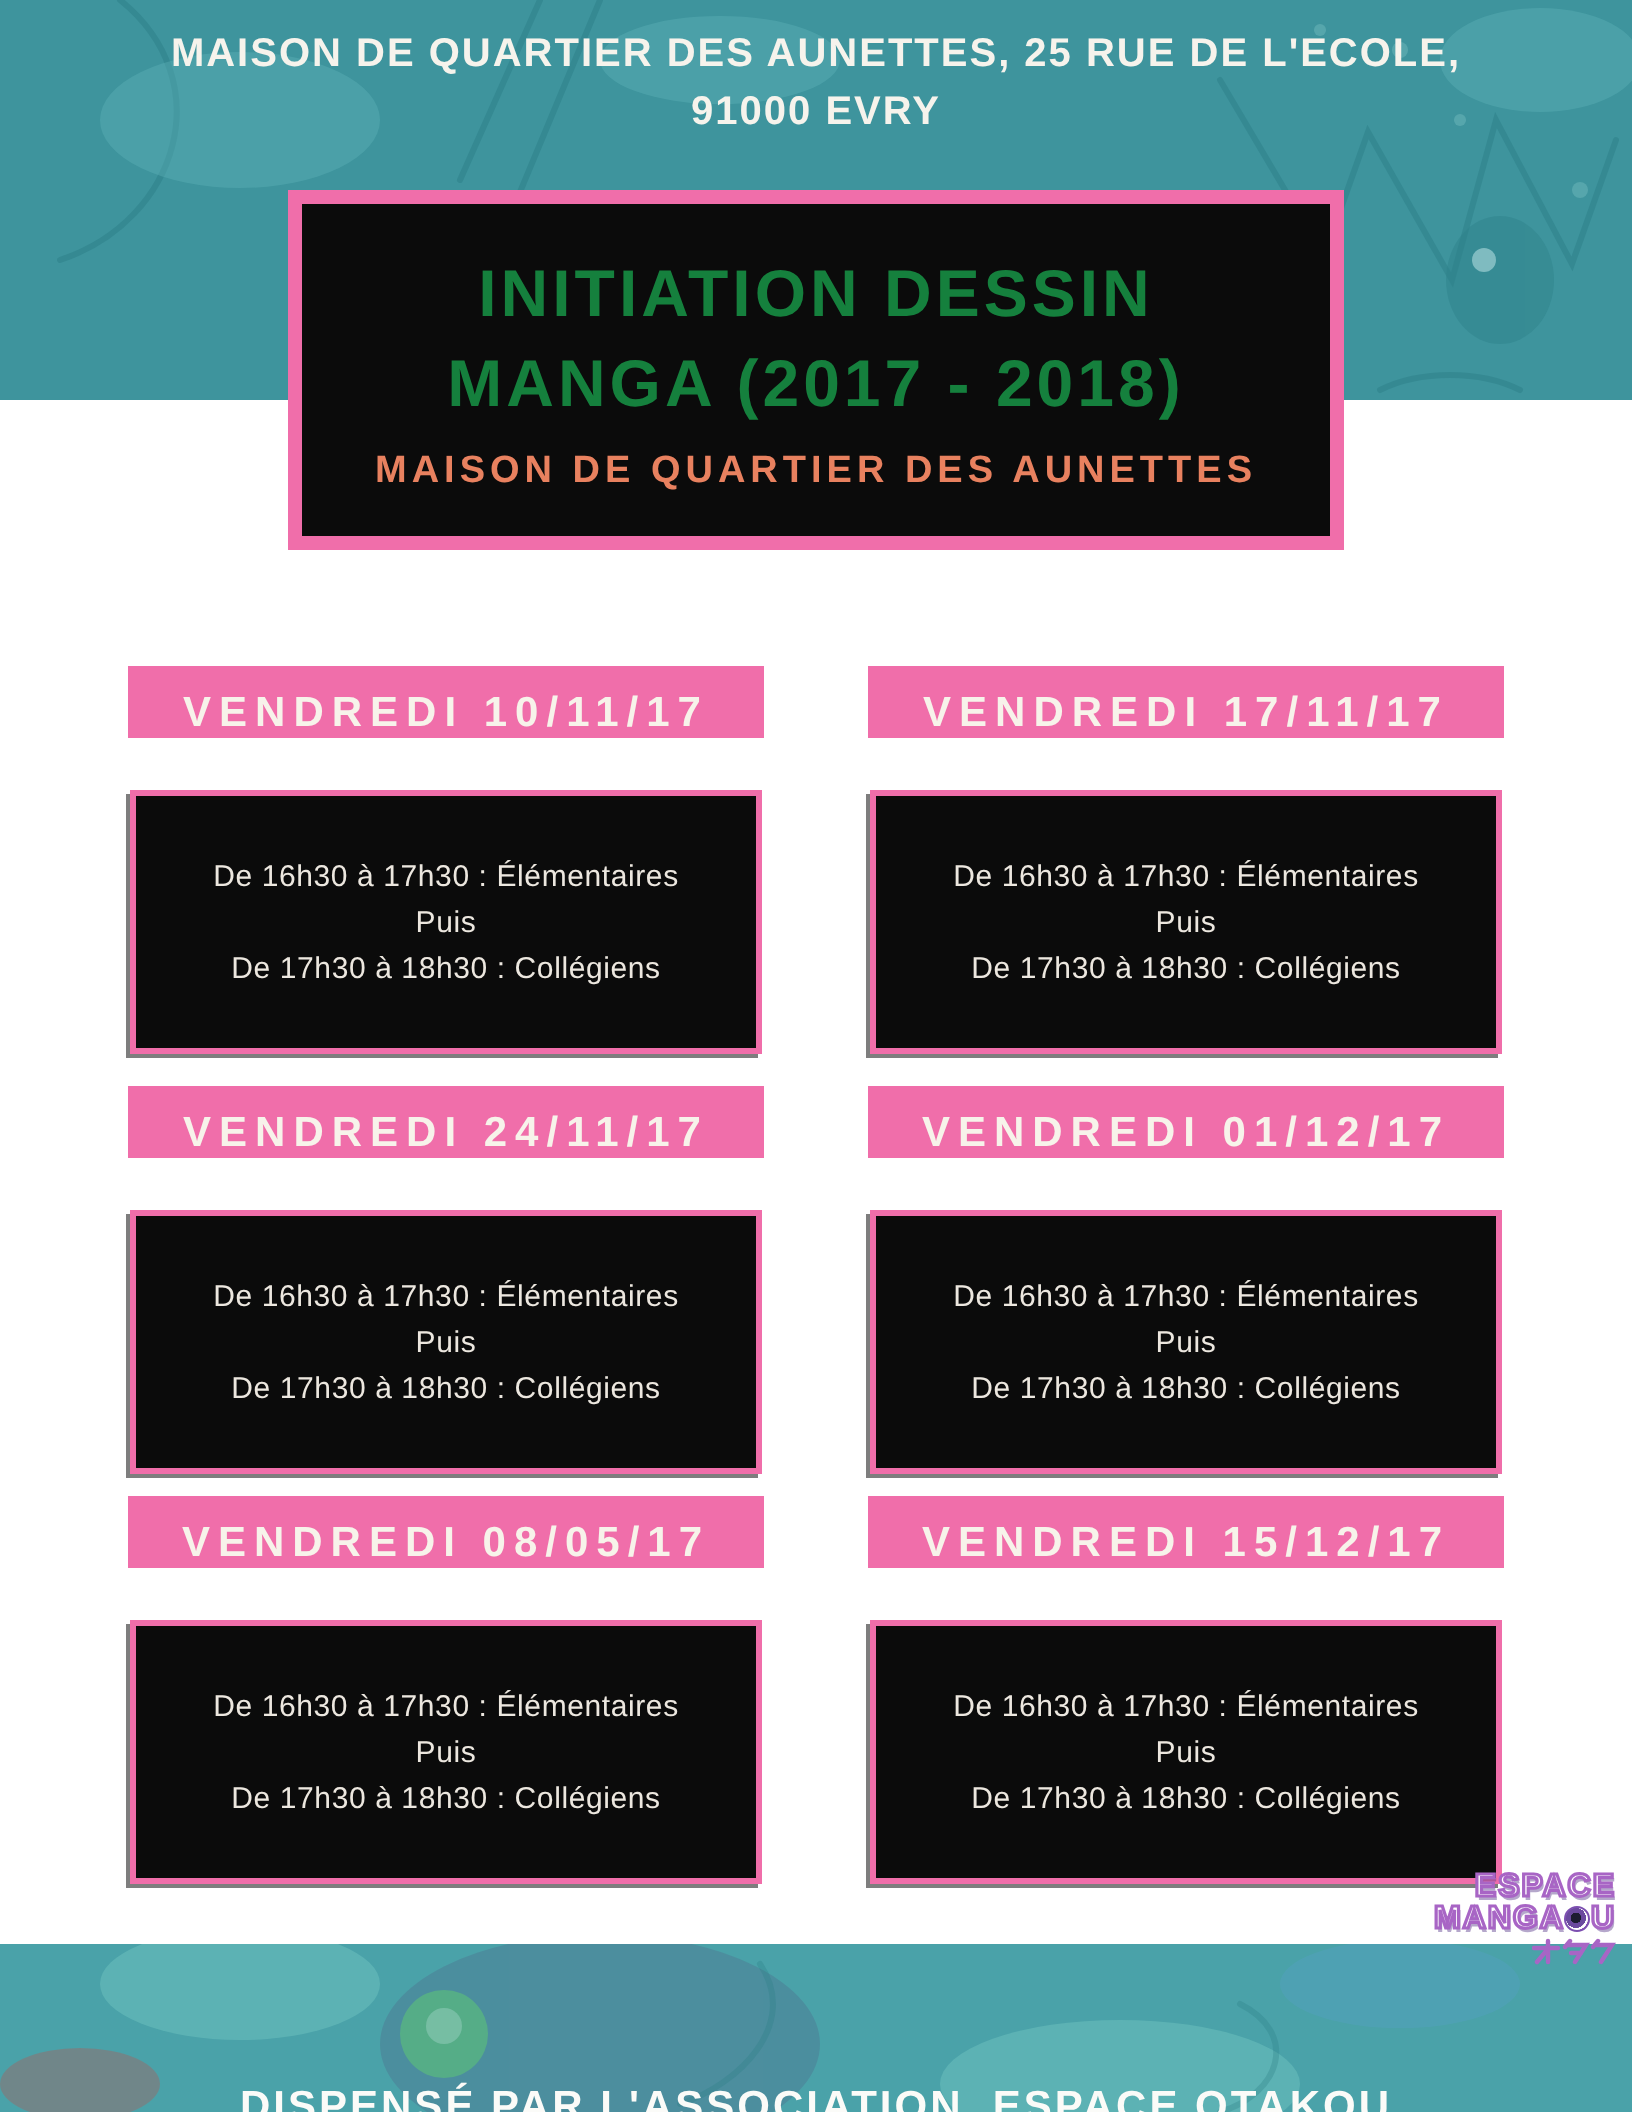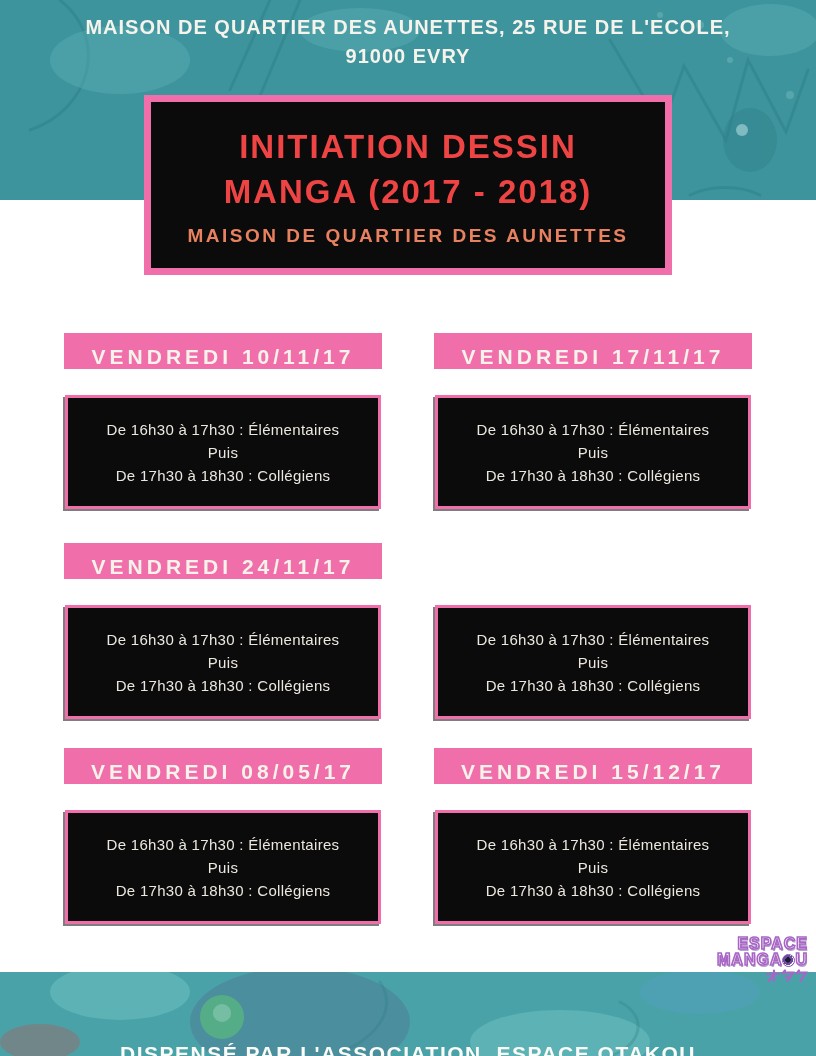--- a/index.html
+++ b/index.html
@@ -18,35 +18,35 @@
     color:#f6f3ec;font-weight:bold;font-size:20px;line-height:29px;
     letter-spacing:1px;z-index:3;
   }
   
   .title-box{
     position:absolute;left:144px;top:95px;width:528px;height:180px;
     box-sizing:border-box;background:#0b0b0b;border:7px solid #f06eaa;
     text-align:center;z-index:4;
   }
   .title-main{
-    margin-top:22px;color:#ef4444;font-weight:bold;font-size:33px;
+    margin-top:22px;color:#15803d;font-weight:bold;font-size:33px;
     line-height:45px;letter-spacing:2px;
   }
   .title-sub{
     margin-top:11px;color:#e8815f;font-weight:bold;font-size:19px;
     letter-spacing:2.5px;
   }
   
   .session{position:absolute;width:318px;height:164px;}
   .banner{
     height:36px;background:#f06eaa;color:#f7f3ea;font-weight:bold;
     font-size:21px;line-height:48px;letter-spacing:4px;text-align:center;
   }
   .schedule{
-    position:absolute;left:1px;top:62px;width:316px;height:114px;
+    position:absolute;left:1px;top:62px;width:316px;height:132px;
     box-sizing:border-box;background:#0b0b0b;border:3px solid #f06eaa;
     box-shadow:-2px 2px 0 rgba(20,20,20,.55);
     display:flex;flex-direction:column;justify-content:center;
     color:#ece7df;font-size:15px;text-align:center;
   }
   .sline{line-height:23px;letter-spacing:.3px;}
   
   .logo{
     position:absolute;right:8px;top:936px;width:112px;text-align:right;
     z-index:5;line-height:16px;
@@ -140,20 +140,21 @@
 <section class="session" style="left:64px;top:543px">
   <div class="banner">VENDREDI 24/11/17</div>
   <div class="schedule">
     <div class="sline">De 16h30 à 17h30 : Élémentaires</div>
     <div class="sline">Puis</div>
     <div class="sline">De 17h30 à 18h30 : Collégiens</div>
   </div>
 </section>
 
 <section class="session" style="left:434px;top:543px">
+  <div class="banner">VENDREDI 01/12/17</div>
   <div class="schedule">
     <div class="sline">De 16h30 à 17h30 : Élémentaires</div>
     <div class="sline">Puis</div>
     <div class="sline">De 17h30 à 18h30 : Collégiens</div>
   </div>
 </section>
 
 <section class="session" style="left:64px;top:748px">
   <div class="banner">VENDREDI 08/05/17</div>
   <div class="schedule">

